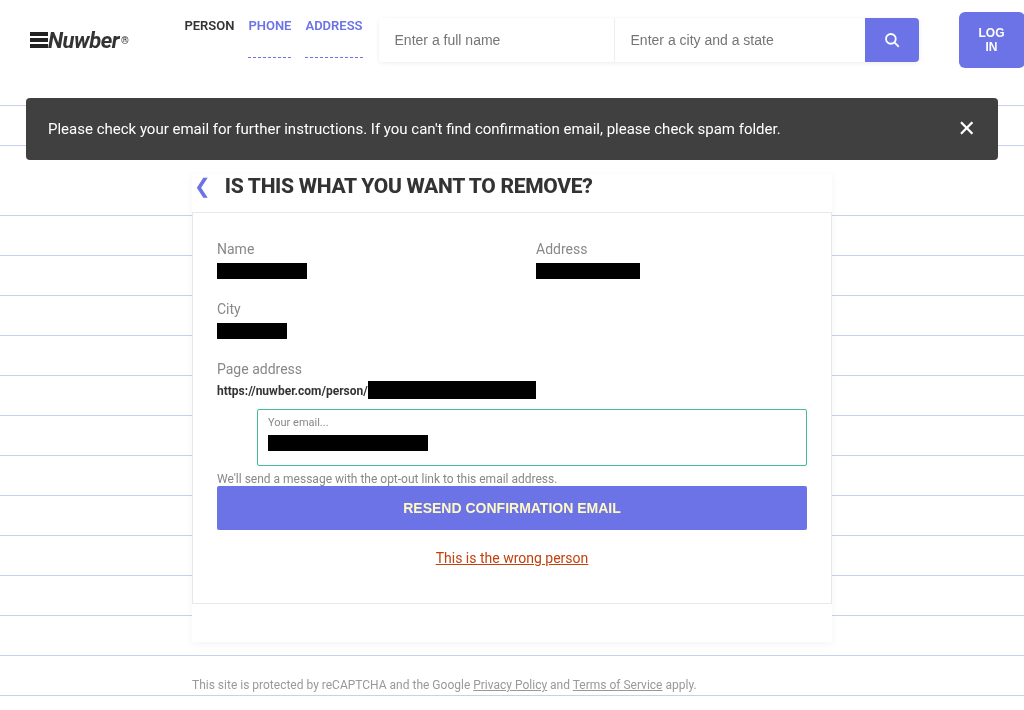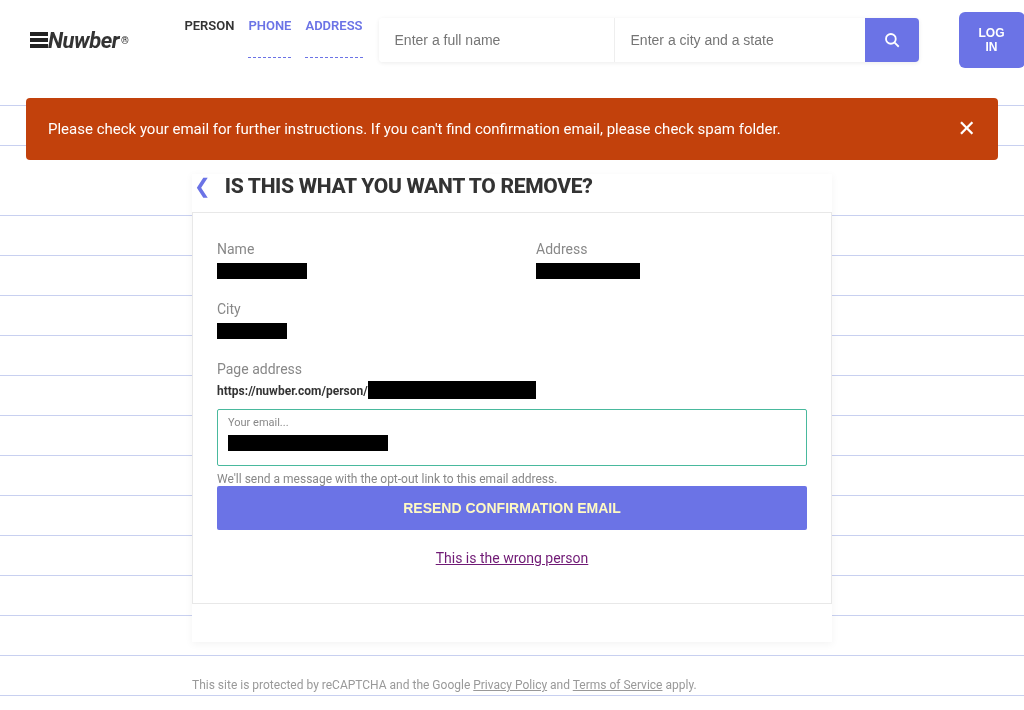--- a/index.html
+++ b/index.html
@@ -22,45 +22,45 @@
 .tab-other { color: #6b73e6; border-bottom: 1px dashed #6b73e6; cursor: pointer; }
 .search-row { display: flex; box-shadow: 0 1px 4px rgba(0,0,0,0.08); border-radius: 4px; }
 .search-input { border: none; padding: 14px 16px; font-size: 14px; outline: none; background: #fff; }
 .search-name { width: 236px; border-right: 1px solid #eee; border-top-left-radius:4px; border-bottom-left-radius:4px; }
 .search-city { width: 250px; }
 .search-btn { width: 54px; background: #6b73e6; border: none; border-top-right-radius: 4px; border-bottom-right-radius:4px; cursor: pointer; display:flex; align-items:center; justify-content:center; }
 .search-btn svg { width:18px; height:18px; stroke:#fff; }
 
 .login-btn { margin-left: auto; background:#6b73e6; color:#fff; border:none; padding: 14px 20px; font-size:12px; font-weight:700; border-radius:6px; cursor:pointer; }
 
-.toast { margin: 18px 26px 14px; background:#c2410c; color:#fff; padding:20px 22px; border-radius:4px; display:flex; align-items:center; font-size:15px; position:relative; z-index:5; }
+.toast { margin: 18px 26px 14px; background:#404040; color:#fff; padding:20px 22px; border-radius:4px; display:flex; align-items:center; font-size:15px; position:relative; z-index:5; }
 .toast-close { margin-left:auto; cursor:pointer; font-size:22px; line-height:1; }
 
 .main-card { width: 640px; margin: 0 auto 30px; background:#fff; padding: 0 0 24px; box-shadow: 0 2px 8px rgba(0,0,0,0.05); position: relative; z-index:4; }
 .remove-head { display:flex; align-items:center; gap:14px; padding: 0 0 14px 2px; }
 .back-arrow { color:#6b73e6; font-size:20px; cursor:pointer; }
 .remove-title { font-size:21px; font-weight:800; letter-spacing:-0.3px; }
 
 .info-box { border:1px solid #e8e8e8; margin: 0 0 14px; padding: 28px 24px 36px; }
 .row2 { display:flex; gap: 48px; }
 .field { margin-bottom: 18px; flex:1; }
 .field-label { font-size:14px; color:#888; margin-bottom:6px; }
 .redact { display:inline-block; background:#000; height:16px; }
 .redact-w1 { width:90px; } .redact-w2 { width:104px; } .redact-w3 { width:70px; } .redact-w4 { width:168px; }
 .page-url-row { font-size:12px; font-weight:700; display:flex; align-items:center; gap:0; }
 .page-url-row .redact { height:18px; margin-top:-2px; }
 
-.email-box { border:1px solid #49b99d; border-radius:2px; padding: 6px 10px 10px; margin-top: 4px; }
+.email-box { border:1px solid #49b99d; border-radius:2px; padding: 6px 10px 10px; margin-top: 4px; margin-left: 40px; }
 .email-label { font-size:11px; color:#888; margin-bottom:6px; }
 .email-val .redact { height:16px; width:160px; }
 .hint { font-size:12px; color:#888; margin-top:6px; }
 
 .resend-btn { width:100%; background:#6b73e6; color:#fef9c3; border:none; padding:14px; font-size:14px; font-weight:800; cursor:pointer; border-radius:2px; }
 .wrong-person { text-align:center; margin-top:18px; }
-.wrong-person span { font-size:14px; color:#701a75; text-decoration:underline; cursor:pointer; }
+.wrong-person span { font-size:14px; color:#c2410c; text-decoration:underline; cursor:pointer; }
 
 .recaptcha-note { width:640px; margin: 0 auto; font-size:12px; color:#999; padding: 6px 0 24px; }
 .recaptcha-note a { color:#999; text-decoration:underline; }
 </style>
 </head>
 <body>
 
 <div class="lined-bg"></div>
 
 <div class="header">

